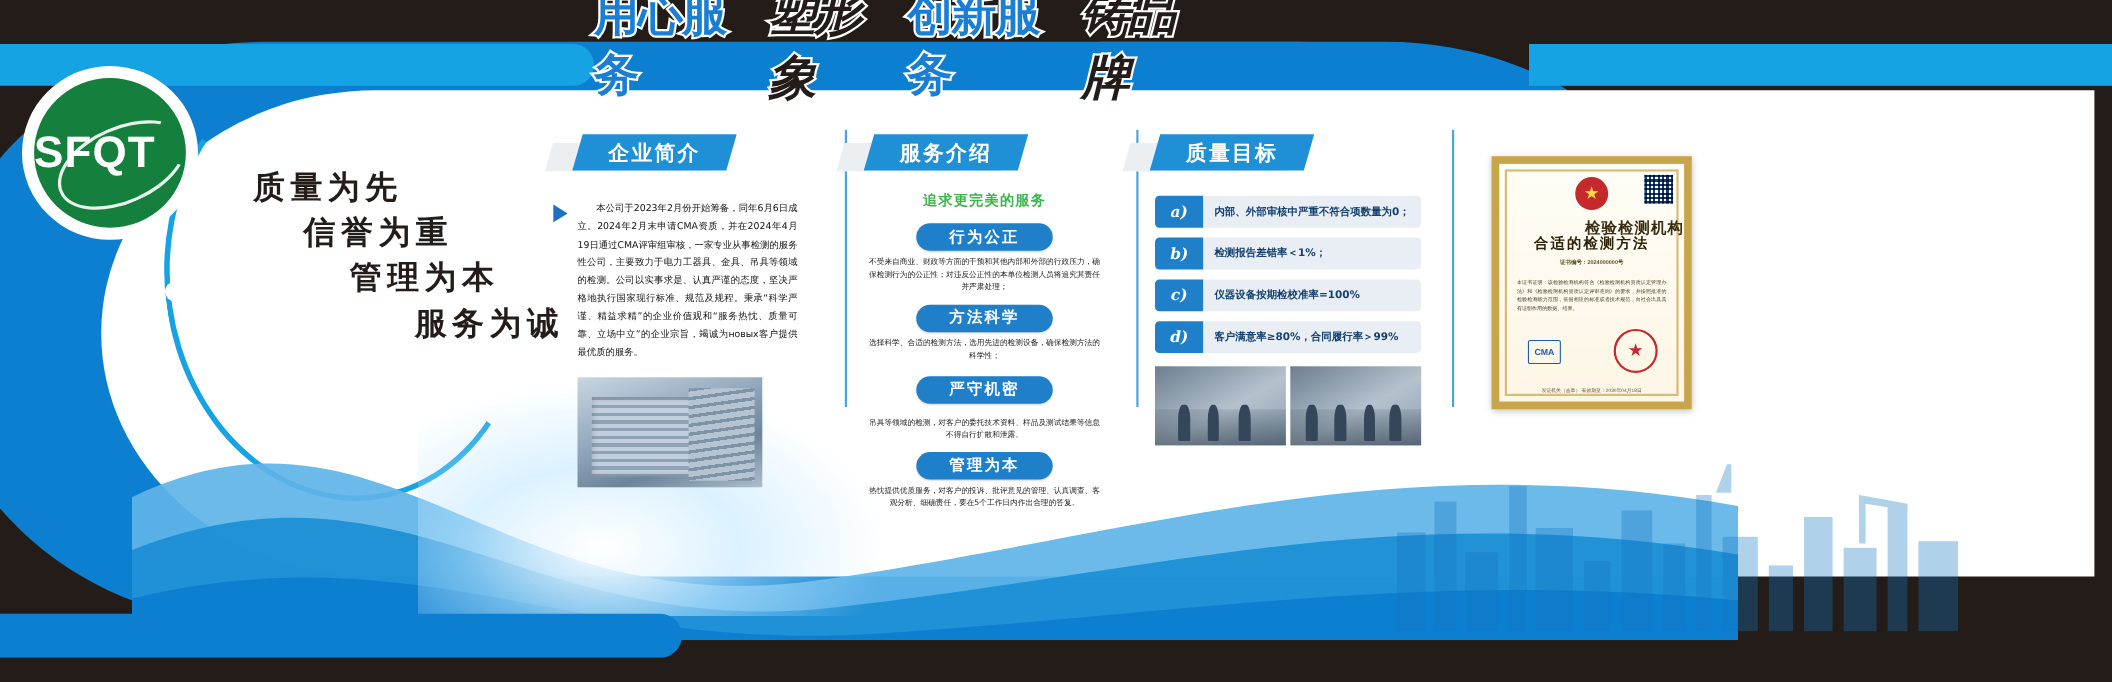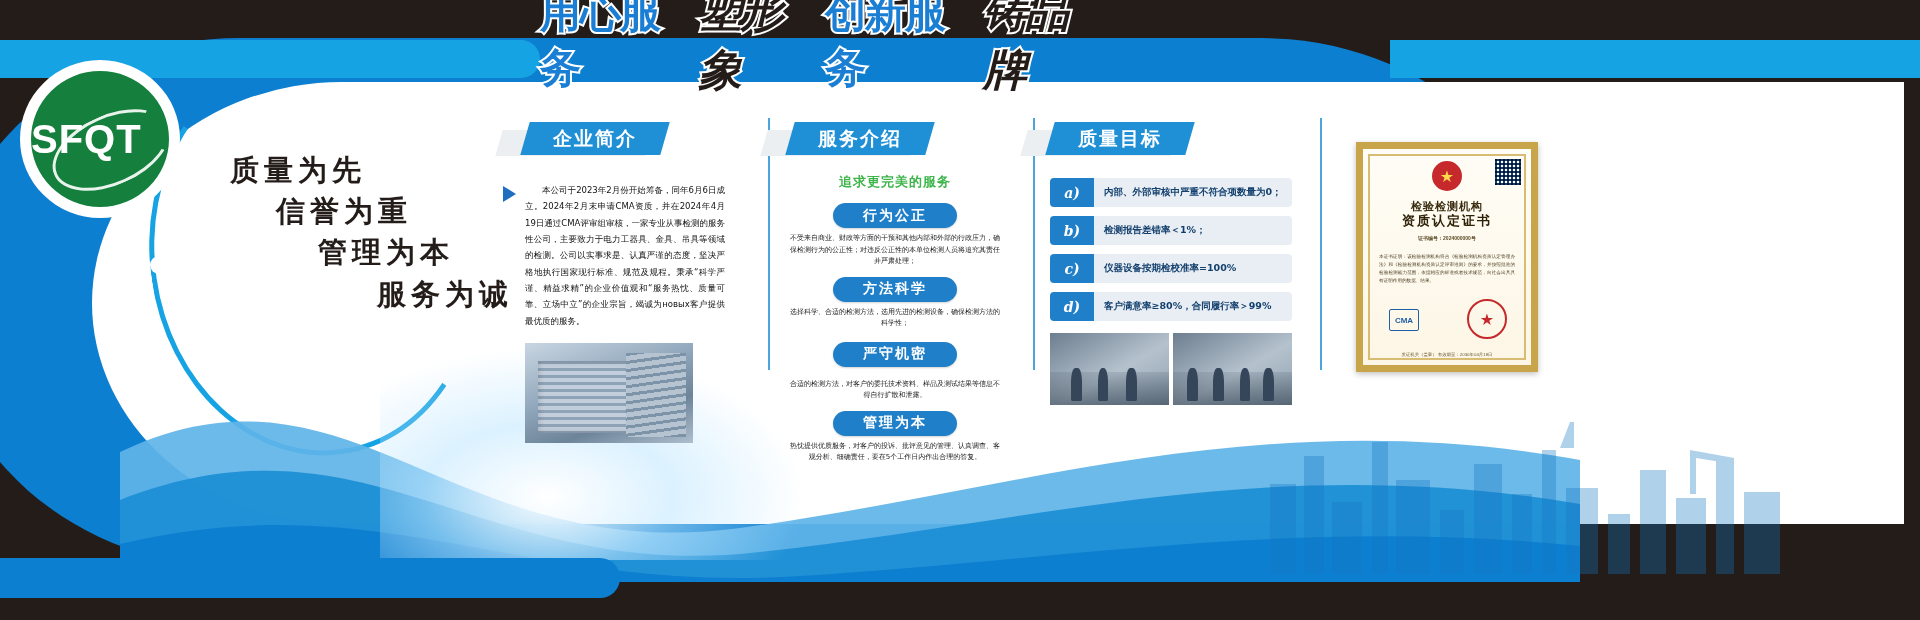--- a/index.html
+++ b/index.html
@@ -233,22 +233,22 @@
     background:linear-gradient(180deg,#fffdf6,#fdf6e6);
     border:7px solid #c8a44a; position:relative;
     box-shadow:0 2px 6px rgba(0,0,0,.25);
   }
   .cert-inner{ position:absolute; inset:5px; border:2px solid #d8bc74; }
   .cert-emblem{
     position:absolute; left:50%; transform:translateX(-50%); top:12px;
     width:30px;height:30px;border-radius:50%;background:#c5292b;
     display:flex;align-items:center;justify-content:center;color:#ffd84d;font-size:16px;
   }
-  .cert-t1{ position:absolute; top:50px; width:100%; text-align:center;
-    font-size:11px; color:#3a2c10; letter-spacing:1px; font-weight:bold;}
+  .cert-t1{ position:absolute; top:50px; width:100%; text-align:right;
+    font-size:14px; color:#3a2c10; letter-spacing:1px; font-weight:bold;}
   .cert-t2{ position:absolute; top:63px; width:100%; text-align:center;
     font-size:13px; color:#2d2207; letter-spacing:2px; font-weight:bold;}
   .cert-t3{ position:absolute; top:82px; width:100%; text-align:center;
     font-size:13px; color:#2d2207; letter-spacing:2px; font-weight:bold;}
   .cert-body{ position:absolute; top:104px; left:16px; right:16px;
     font-size:4.6px; line-height:1.75; color:#4a3d22; text-align:justify;}
   .cert-qr{
     position:absolute; right:10px; top:10px; width:26px; height:26px;
     background:
       repeating-linear-gradient(90deg,#14406e 0 2px,#fff 2px 4px),
@@ -373,21 +373,21 @@
     <div style="margin-top:12px;">
       <div class="pill" style="width:124px;margin:0 auto;">行为公正</div>
       <div class="pill-desc">不受来自商业、财政等方面的干预和其他内部和外部的行政压力，确保检测行为的公正性；对违反公正性的本单位检测人员将追究其责任并严肃处理；</div>
     </div>
     <div style="margin-top:9px;">
       <div class="pill" style="width:124px;margin:0 auto;">方法科学</div>
       <div class="pill-desc">选择科学、合适的检测方法，选用先进的检测设备，确保检测方法的科学性；</div>
     </div>
     <div style="margin-top:9px;">
       <div class="pill" style="width:124px;margin:12px auto;">严守机密</div>
-      <div class="pill-desc">合适的检测方法，对客户的委托技术资料、样品及测试结果等信息不得自行扩散和泄露。</div>
+      <div class="pill-desc">吊具等领域的检测，对客户的委托技术资料、样品及测试结果等信息不得自行扩散和泄露。</div>
     </div>
     <div style="margin-top:9px;">
       <div class="pill" style="width:124px;margin:0 auto;">管理为本</div>
       <div class="pill-desc">热忱提供优质服务，对客户的投诉、批评意见的管理、认真调查、客观分析、细确责任，要在5个工作日内作出合理的答复。</div>
     </div>
   </div>
 
   <div class="divider" style="left:1033px; top:118px; height:252px;"></div>
 
   <div class="panel" style="left:1050px; top:122px; width:250px;">
@@ -431,21 +431,21 @@
 
   <div class="divider" style="left:1320px; top:118px; height:252px;"></div>
 
   <div class="panel" style="left:1340px; top:122px; width:220px;">
 
     <div class="cert" style="margin-top:20px; margin-left:16px; width:182px; height:230px;">
       <div class="cert-inner"></div>
       <div class="cert-qr"></div>
       <div class="cert-emblem">★</div>
       <div class="cert-t1">检验检测机构</div>
-      <div class="cert-t2">资质认定证书</div>
+      <div class="cert-t2">合适的检测方法</div>
       <div class="cert-t3" style="font-size:5px;letter-spacing:0;color:#5b4a26;top:86px;">证书编号：2024000000号</div>
       <div class="cert-body">本证书证明：该检验检测机构符合《检验检测机构资质认定管理办法》和《检验检测机构资质认定评审准则》的要求，并按照批准的检验检测能力范围，依据相应的标准或者技术规范，向社会出具具有证明作用的数据、结果。</div>
       <div class="cert-side"></div>
       <div class="cert-cma">CMA</div>
       <div class="cert-seal">★</div>
       <div class="cert-foot">发证机关（盖章）  有效期至：2030年04月18日</div>
     </div>
   </div>
 
 </div>

